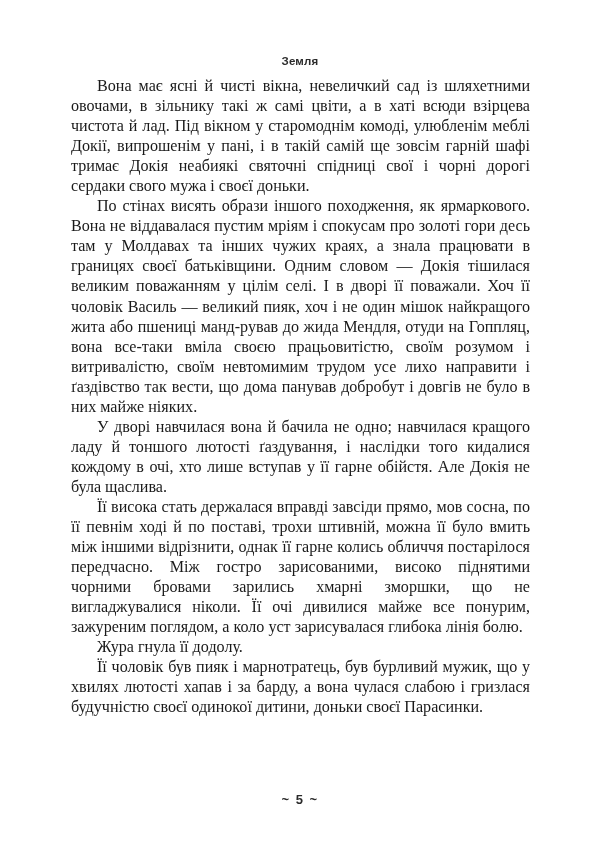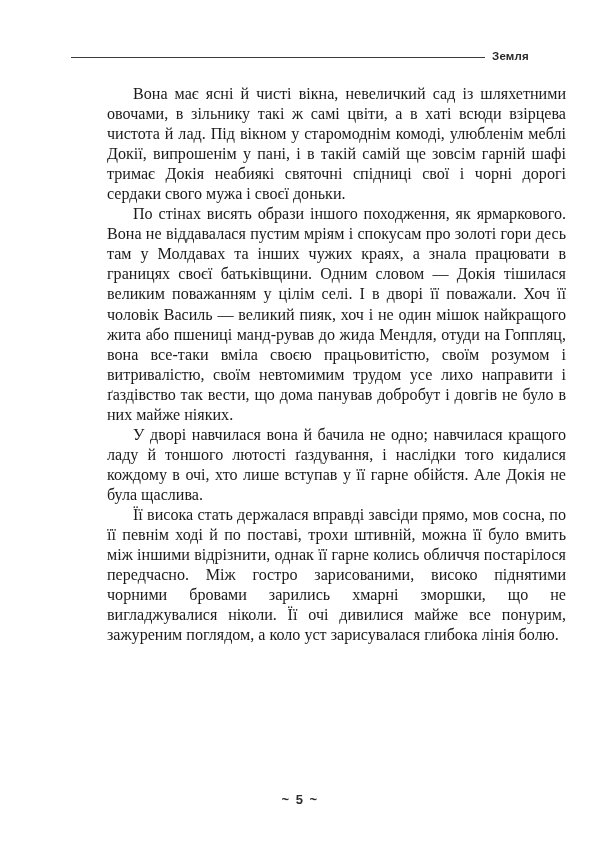--- a/index.html
+++ b/index.html
@@ -27,21 +27,21 @@
   }
 
   
   .running-head {
     position: absolute;
     left: 71px;
     right: 71px;
     top: 46px;
     height: 22px;
     display: flex;
-    flex-direction: row;
+    flex-direction: column;
     align-items: center;
     gap: 7px;
   }
   .head-rule {
     flex: 1 1 auto;
     height: 0;
     border-top: 1.6px solid #3b3b3b;
   }
   .head-title {
     flex: 0 0 auto;
@@ -52,23 +52,22 @@
     color: #2b2b2b;
     white-space: nowrap;
     line-height: 1;
     padding-bottom: 1px;
   }
 
   
   .text-column {
     position: absolute;
     left: 71px;
-    top: 84px;
+    top: 76px;
     width: 459px;
-    margin-left: 36px;
   }
 
   .para {
     margin: 0;
     text-align: justify;
     text-justify: inter-word;
     text-indent: 26px;
     font-size: 16.1px;
     line-height: 20.05px;
     hyphens: none;
@@ -98,17 +97,19 @@
   <div class="running-head">
     <span class="head-rule"></span>
     <span class="head-title">Земля</span>
   </div>
 
   <div class="text-column">
     <p class="para">Вона має ясні й чисті вікна, невеличкий сад із шляхетними овочами, в зільнику такі ж самі цвіти, а в хаті всюди взірцева чистота й лад. Під вікном у старомоднім комоді, улюбленім меблі Докії, випрошенім у пані, і в такій самій ще зовсім гарній шафі тримає Докія неабиякі святочні спідниці свої і чорні дорогі сердаки свого мужа і своєї доньки.</p>
     <p class="para">По стінах висять образи іншого походження, як ярмаркового. Вона не віддавалася пустим мріям і спокусам про золоті гори десь там у Молдавах та інших чужих краях, а знала працювати в границях своєї батьківщини. Одним словом — Докія тішилася великим поважанням у цілім селі. І в дворі її поважали. Хоч її чоловік Василь — великий пияк, хоч і не один мішок найкращого жита або пшениці манд-рував до жида Мендля, отуди на Гоппляц, вона все-таки вміла своєю працьовитістю, своїм розумом і витривалістю, своїм невтомимим трудом усе лихо направити і ґаздівство так вести, що дома панував добробут і довгів не було в них майже ніяких.</p>
     <p class="para">У дворі навчилася вона й бачила не одно; навчилася кращого ладу й тоншого лютості ґаздування, і наслідки того кидалися кождому в очі, хто лише вступав у її гарне обійстя. Але Докія не була щаслива.</p>
     <p class="para">Її висока стать держалася вправді завсіди прямо, мов сосна, по її певнім ході й по поставі, трохи штивній, можна її було вмить між іншими відрізнити, однак її гарне колись обличчя постарілося передчасно. Між гостро зарисованими, високо піднятими чорними бровами зарились хмарні зморшки, що не вигладжувалися ніколи. Її очі дивилися майже все понурим, зажуреним поглядом, а коло уст зарисувалася глибока лінія болю.</p>
+    <p class="para">Жура гнула її додолу.</p>
+    <p class="para">Її чоловік був пияк і марнотратець, був бурливий мужик, що у хвилях лютості хапав і за барду, а вона чулася слабою і гризлася будучністю своєї одинокої дитини, доньки своєї Парасинки.</p>
   </div>
 
   <div class="folio">~ 5 ~</div>
 
 </div>
 
 </body></html>

